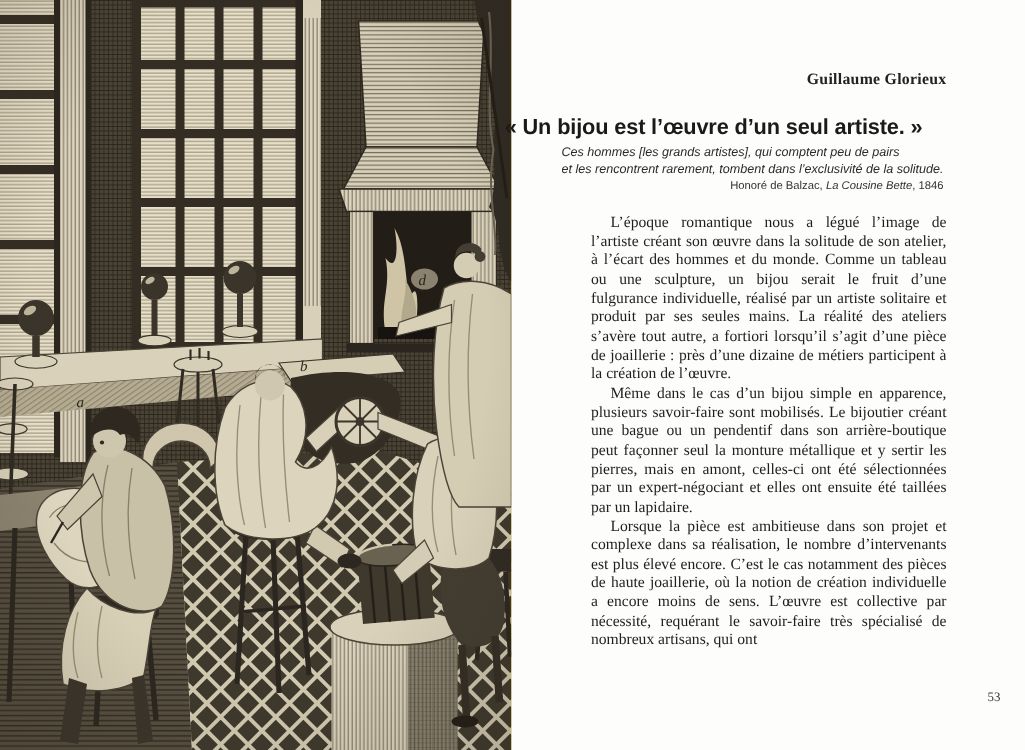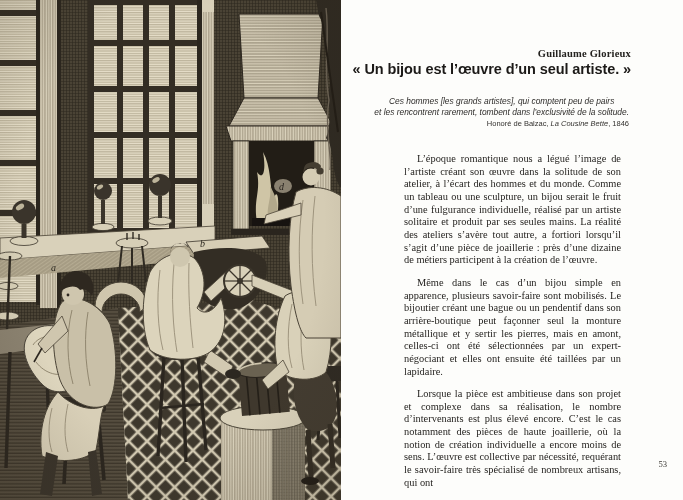--- a/index.html
+++ b/index.html
@@ -16,41 +16,41 @@
     pointer-events:none;
   }
   .page-right { position:absolute; left:341px; top:0; width:342px; height:500px; background:#fdfdfb; }
 
   .author {
     position:absolute; top:48px; right:52px;
     font-family:"Liberation Serif", serif; font-weight:bold;
     font-size:10.5px; color:#24221f; letter-spacing:0.2px; white-space:nowrap;
   }
   .title {
-    position:absolute; top:61px; right:52px; margin:0;
+    position:absolute; top:61px; right:52px; margin:16px;
     font-family:"Liberation Sans", sans-serif; font-weight:bold;
     font-size:14.5px; color:#1c1a18; white-space:nowrap; letter-spacing:-0.1px;
   }
   .epigraph {
-    position:absolute; top:96px; right:54px; text-align:center;
+    position:absolute; top:96px; right:54px; text-align:left;
     font-family:"Liberation Sans", sans-serif; font-style:italic;
     font-size:8.4px; line-height:11.3px; color:#2d2b29; white-space:nowrap;
   }
   .attribution {
     position:absolute; top:119px; right:54px; text-align:left;
     font-family:"Liberation Sans", sans-serif; font-size:7.5px; color:#33312e;
     white-space:nowrap;
   }
   .attribution .work { font-style:italic; }
   .body-text {
     position:absolute; top:143px; left:53px; width:237px;
     font-family:"Liberation Serif", serif; font-size:10.4px; line-height:12.65px;
     color:#201e1b; text-align:justify; hyphens:none;
   }
-  .body-text p { margin:10px; text-indent:13px; }
+  .body-text p { margin:0; text-indent:13px; }
   .page-number {
     position:absolute; top:459px; left:306px; width:20px; text-align:right;
     font-family:"Liberation Serif", serif; font-size:8.6px; color:#3c3a36;
   }
 </style>
 </head>
 <body>
 
 <div id="spread">
 

